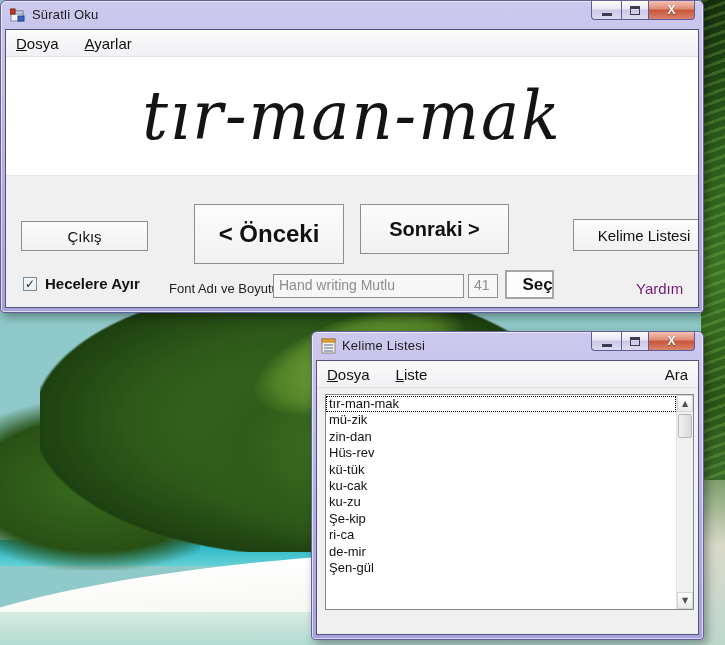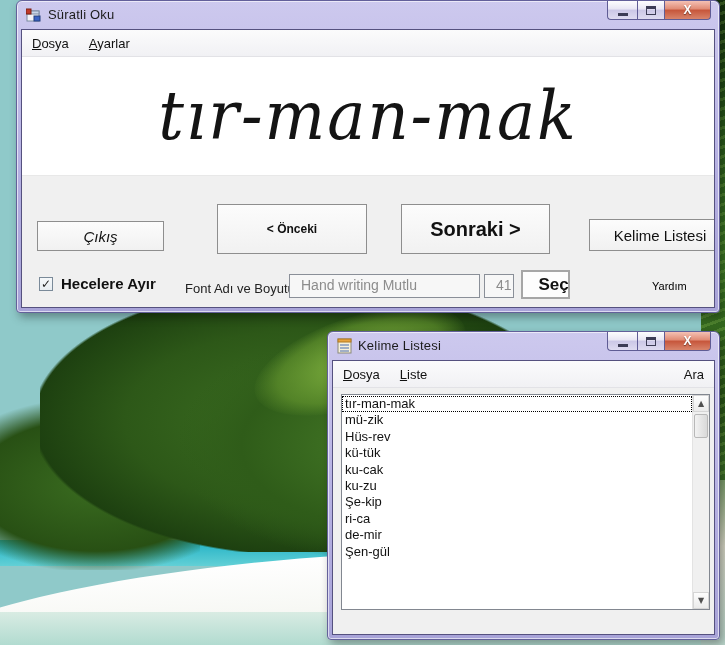--- a/index.html
+++ b/index.html
@@ -31,70 +31,70 @@
   .bg-right { position:absolute; right:0; top:0; width:24px; height:500px;
     background:linear-gradient(180deg,#142f0c 0%,#28561a 25%,#3a7423 55%,#2a5517 80%,#3c6f2a 100%); }
   .bg-right::after { content:""; position:absolute; inset:0;
     background:repeating-linear-gradient(160deg, rgba(150,200,90,.25) 0 3px, rgba(0,0,0,0) 3px 9px); }
   .bg-right-low { position:absolute; right:0; top:480px; width:24px; height:165px;
     background:linear-gradient(180deg,#7ea06d,#d9d9c8 40%,#bcd8cd); }
 
   
   .win { position:absolute; background:linear-gradient(180deg,#cdc9ee 0%,#b5b0e2 55%,#a8a3d8 100%);
     border:1px solid #63609a; border-radius:6px 6px 4px 4px;
-    box-shadow:inset 0 0 0 1px rgba(255,255,255,.6), 3px 4px 10px rgba(0,0,0,.35);margin-left:16px; }
+    box-shadow:inset 0 0 0 1px rgba(255,255,255,.6), 3px 4px 10px rgba(0,0,0,.35); }
   .titlebar { height:27px; display:flex; align-items:center; gap:6px; padding:0 9px;
     font-size:13px; color:#1c1c1c; }
   .title-text { letter-spacing:.2px; }
   .winctrls { position:absolute; top:0; right:8px; display:flex; }
   .wbtn { height:19px; border:1px solid #5f5c94; border-top:none; display:flex; align-items:center;
     justify-content:center; background:linear-gradient(180deg,#fdfdfe 0%,#e8e6f4 45%,#cbc7e6 50%,#dedbf0 100%); }
   .wbtn.min { width:30px; border-radius:0 0 0 4px; border-right:none; }
   .wbtn.max { width:28px; }
   .wbtn.close { width:46px; border-radius:0 0 4px 0; border-left:none;
     background:linear-gradient(180deg,#f4c1b4 0%,#e08a74 45%,#c6553a 50%,#d8846b 100%);
     color:#fff; font-weight:bold; font-size:12px; text-shadow:0 1px 1px rgba(0,0,0,.45); }
   .glyph-min { width:10px; height:3px; background:#3c3c55; margin-top:8px; }
   .glyph-max { width:10px; height:9px; border:1px solid #3c3c55; border-top:3px solid #3c3c55; background:transparent; }
   .client { position:absolute; left:4px; right:4px; bottom:4px; top:28px;
     background:#f0f0f0; border:1px solid #55517f; overflow:hidden; }
   .menubar { height:27px; background:linear-gradient(180deg,#fbfbfc,#f1f1f4);
-    border-bottom:1px solid #e2e2e6; display:flex; align-items:center; padding:0 10px; gap:20px;
-    font-size:13px; color:#111; }
+    border-bottom:1px solid #e2e2e6; display:flex; align-items:center; padding:0 10px; gap:26px;
+    font-size:15px; color:#111; }
   .menu-item { display:inline-block; cursor:default; }
   .accel::first-letter { text-decoration:underline; }
   .menu-right { margin-left:auto; }
 
   
   #main-win { left:0; top:0; width:704px; height:313px; }
   .form-icon { width:16px; height:15px; position:relative; flex:0 0 auto; }
   .reading-panel { height:119px; background:#ffffff; border-bottom:1px solid #e8e8e8;
     display:flex; align-items:center; justify-content:center; overflow:hidden; }
   .reading-text { font-family:"DejaVu Serif", serif; font-style:italic; font-size:64px;
     color:#141414; letter-spacing:2px; white-space:nowrap; transform:scaleY(1.05); }
   .btn { position:absolute; background:linear-gradient(180deg,#fcfcfc,#f1f1f1);
     border:1px solid #8e8e8e; display:flex; align-items:center; justify-content:center;
     color:#111; cursor:default; }
-  #btn-exit   { left:15px;  top:191px; width:127px; height:30px; font-size:15px;font-style:italic; }
-  #btn-prev   { left:195px; top:174px; width:150px; height:50px; font-size:12px; font-weight:bold; }
-  #btn-next   { left:379px; top:174px; width:149px; height:50px; font-size:20px; font-weight:bold; }
+  #btn-exit   { left:15px;  top:191px; width:127px; height:30px; font-size:15px; }
+  #btn-prev   { left:188px; top:174px; width:150px; height:60px; font-size:24px; font-weight:bold; }
+  #btn-next   { left:354px; top:174px; width:149px; height:50px; font-size:20px; font-weight:bold; }
   #btn-list   { left:567px; top:189px; width:142px; height:32px; font-size:15px; }
   .check-row { position:absolute; left:17px; top:245px; display:flex; align-items:center; gap:8px; }
   .checkbox { width:14px; height:14px; background:linear-gradient(180deg,#f5f8fa,#e8edf1);
     border:1px solid #7a8a99; display:flex; align-items:center; justify-content:center;
     font-size:12px; color:#222; line-height:1; font-family:"DejaVu Sans", sans-serif; }
   .check-label { font-size:15px; color:#111;font-weight:bold; }
   .font-label { position:absolute; left:163px; top:251px; font-size:13px; color:#222; }
   .textbox { position:absolute; border:1px solid #8a8f98; background:#f7f7f7;
-    color:#8c8c8c; font-size:14px; padding:2px 11px; }
+    color:#8c8c8c; font-size:14px; padding:2px 5px; }
   #font-name-box { left:267px; top:244px; width:191px; height:24px; }
   #font-size-box { left:462px; top:244px; width:30px; height:24px; }
   #btn-select { left:499px; top:240px; width:49px; height:29px; font-size:17px; font-weight:bold;
     border:2px solid #a6a6a6; background:#fdfdfd;padding-left:16px; }
-  .help-link { position:absolute; left:630px; top:250px; font-size:11px; color:#000000; cursor:pointer;text-align:center; }
+  .help-link { position:absolute; left:630px; top:250px; font-size:15px; color:#701a75; cursor:pointer;text-align:center; }
 
   
   #list-win { left:311px; top:331px; width:393px; height:309px; }
   .note-icon { width:15px; height:16px; flex:0 0 auto; }
   .listbox { position:absolute; left:8px; top:33px; width:369px; height:216px;
     background:#fff; border:1px solid #828790; display:flex; }
   .list-inner { flex:1; overflow:hidden; padding-top:1px; }
   .list-item { height:16.4px; line-height:16px; font-size:13px; color:#111; padding-left:3px; }
   .list-item.selected { outline:1px dotted #000; outline-offset:-1px; }
   .scrollbar { width:17px; background:#f0f0f0; border-left:1px solid #e3e3e3;
@@ -196,20 +196,21 @@
   <div class="client">
     <div class="menubar">
       <span class="menu-item accel">Dosya</span>
       <span class="menu-item accel">Liste</span>
       <span class="menu-item menu-right">Ara</span>
     </div>
     <div class="listbox">
       <div class="list-inner">
           <div class="list-item selected">tır-man-mak</div>
           <div class="list-item">mü-zik</div>
+          <div class="list-item">zin-dan</div>
           <div class="list-item">Hüs-rev</div>
           <div class="list-item">kü-tük</div>
           <div class="list-item">ku-cak</div>
           <div class="list-item">ku-zu</div>
           <div class="list-item">Şe-kip</div>
           <div class="list-item">ri-ca</div>
           <div class="list-item">de-mir</div>
           <div class="list-item">Şen-gül</div>
         </div>
       <div class="scrollbar">

